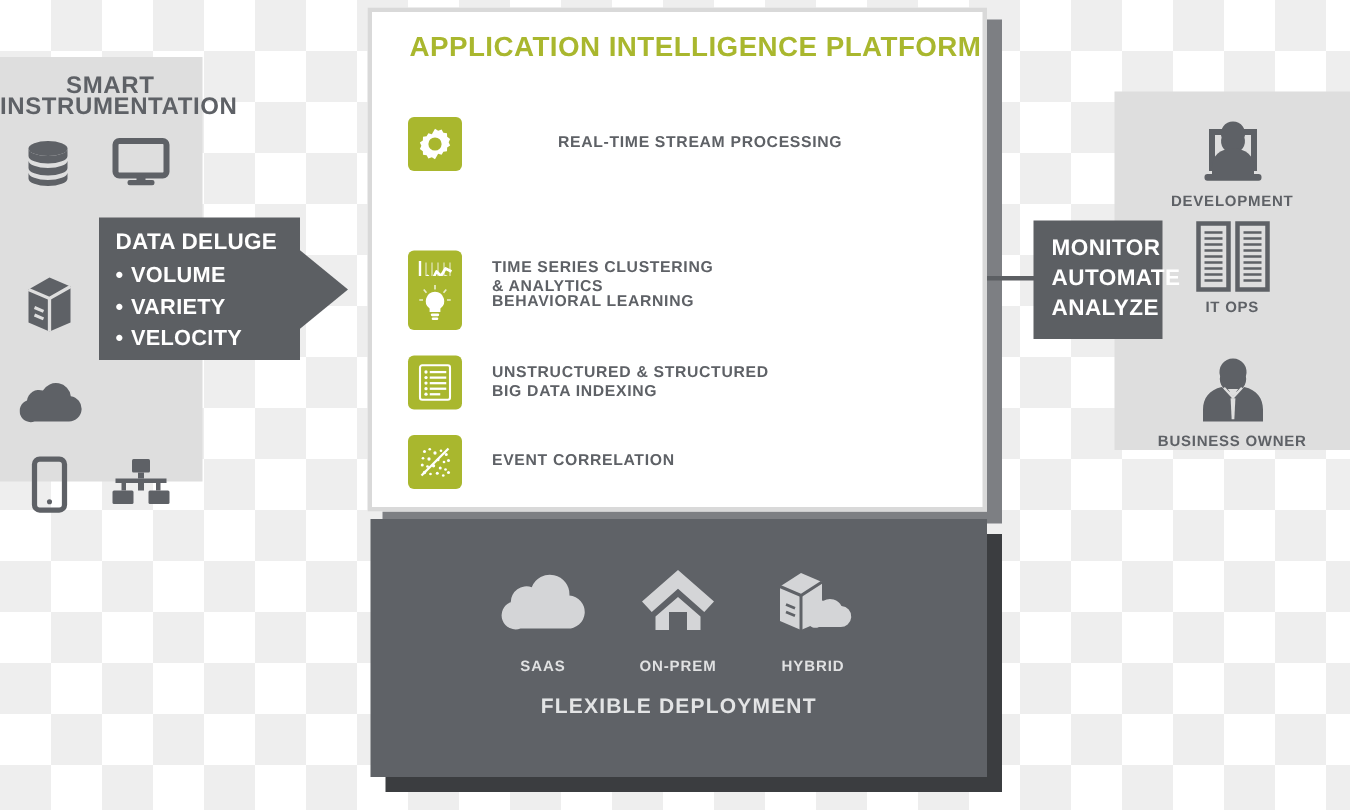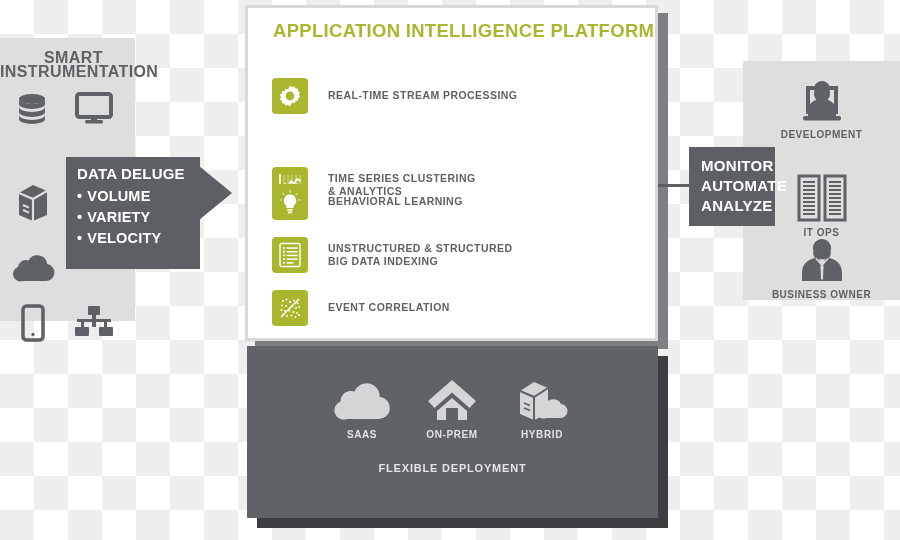--- a/index.html
+++ b/index.html
@@ -40,22 +40,22 @@
     line-height: 14px;
   }
   .left-icon {
     position: absolute;
     color: #5e6166;
   }
 
   
   #data-deluge {
     position: absolute;
-    left: 66px; top: 157px;
-    width: 134px; height: 112px;
+    left: 66px; top: 145px;
+    width: 134px; height: 95px;
     background: #5c5f63;
   }
   #data-deluge .dd-title {
     position: absolute;
     left: 11px; top: 8px;
     color: #ffffff;
     font-size: 15px;
     font-weight: bold;
     letter-spacing: 0.2px;
   }
@@ -153,33 +153,33 @@
     width: 96px;
     text-align: center;
   }
   .deploy-item .dep-icon {
     height: 46px;
     display: flex;
     align-items: flex-end;
     justify-content: center;
   }
   .deploy-item .dep-label {
-    margin-top: 7px;
+    margin-top: 17px;
     color: #e0e1e2;
     font-size: 10px;
     font-weight: bold;
     letter-spacing: 0.6px;
   }
   #deploy-title {
     position: absolute;
     left: 0; top: 116px;
     width: 411px;
     text-align: center;
     color: #e3e4e5;
-    font-size: 11px;
+    font-size: 14px;
     font-weight: bold;
     letter-spacing: 0.8px;
   }
 
   
   #connector {
     position: absolute;
     left: 658px; top: 184px;
     width: 32px; height: 3px;
     background: #5c5f63;
@@ -299,21 +299,21 @@
       <li>VOLUME</li>
       <li>VARIETY</li>
       <li>VELOCITY</li>
     </ul>
   </div>
 
   <div id="platform-shadow"></div>
   <div id="platform-card">
     <div id="platform-title">APPLICATION INTELLIGENCE PLATFORM</div>
 
-    <div class="feature-row" style="top:70px;">
+    <div class="feature-row" style="top:70px;gap:44px;">
       <div class="feature-icon">
         <svg width="24" height="24" viewBox="0 0 24 24" fill="#ffffff">
           <path d="M12 1.8 l2.1 1.3 2.3-.7 1.2 2.1 2.4.3 .1 2.4 2 1.4-1 2.2 1 2.2-2 1.4-.1 2.4-2.4.3-1.2 2.1-2.3-.7L12 22.2 9.9 20.9l-2.3.7-1.2-2.1-2.4-.3-.1-2.4-2-1.4 1-2.2-1-2.2 2-1.4.1-2.4 2.4-.3 1.2-2.1 2.3.7z"></path>
           <circle cx="12" cy="12" r="4.4" fill="#a9b72e"></circle>
         </svg>
       </div>
       <div class="feature-label">REAL-TIME STREAM PROCESSING</div>
     </div>
 
     <div class="feature-row" style="top:123px;margin-top:36px;">
@@ -443,21 +443,21 @@
           <path d="M12 11 h10 v4 h-6 v20 h6 v4 h-10 z"></path>
           <path d="M44 11 h-10 v4 h6 v20 h-6 v4 h10 z"></path>
           <path d="M28 6 a8 8 0 0 1 7.6 10.6 a8 8 0 1 1 -15.2 0 A8 8 0 0 1 28 6 Z"></path>
           <path d="M28 24 c9 0 14 5.2 14 12.5 V42 H14 v-5.5 C14 29.2 19 24 28 24 Z"></path>
           <rect x="9" y="41" width="38" height="4.5" rx="2"></rect>
         </svg>
       </div>
       <div class="p-label">DEVELOPMENT</div>
     </div>
 
-    <div class="persona" style="top:110px;">
+    <div class="persona" style="top:83px;">
       <div class="p-icon">
         <svg width="52" height="50" viewBox="0 0 52 50" fill="none" stroke="#5e6166">
           <rect x="3" y="3" width="20" height="44" stroke-width="3"></rect>
           <rect x="29" y="3" width="20" height="44" stroke-width="3"></rect>
           <g stroke-width="1.8">
             <path d="M7 9 H19 M7 13 H19 M7 17 H19 M7 21 H19 M7 25 H19 M7 29 H19 M7 33 H19 M7 37 H19 M7 41 H19"></path>
             <path d="M33 9 H45 M33 13 H45 M33 17 H45 M33 21 H45 M33 25 H45 M33 29 H45 M33 33 H45 M33 37 H45 M33 41 H45"></path>
           </g>
         </svg>
       </div>

